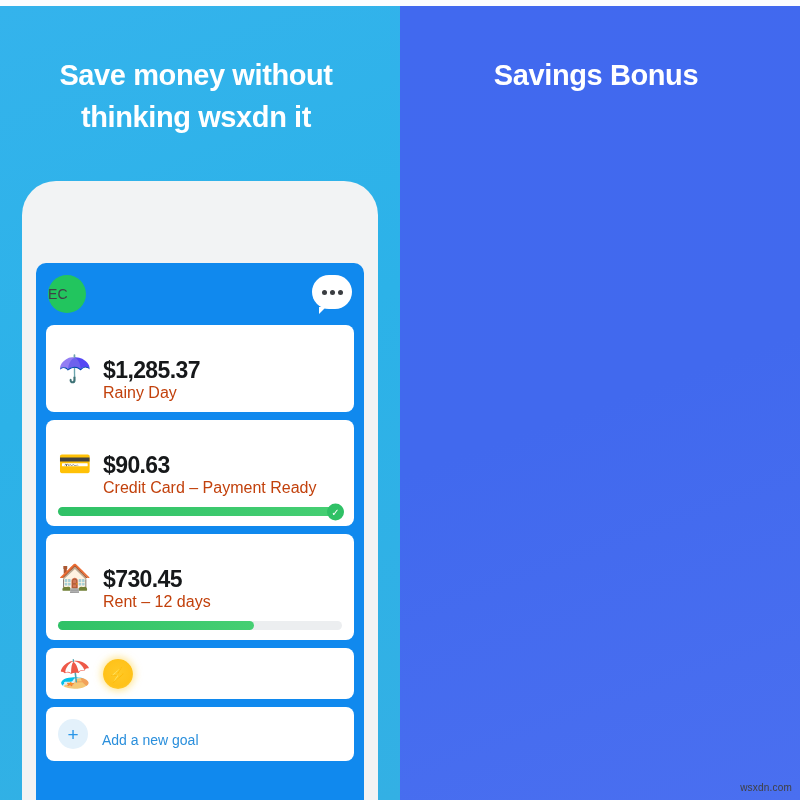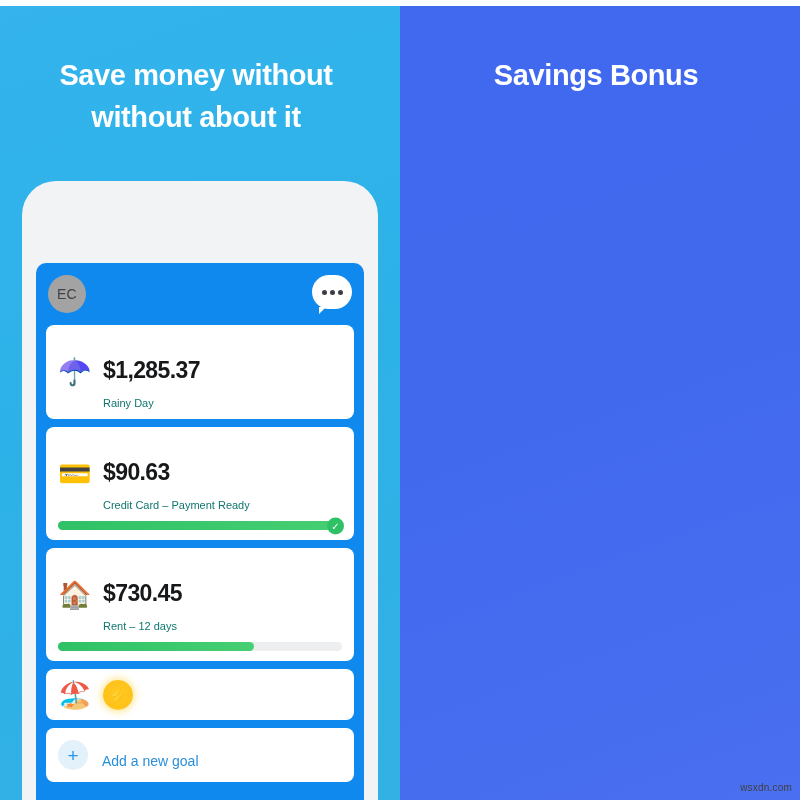--- a/index.html
+++ b/index.html
@@ -73,26 +73,26 @@
   .app-topbar {
     position: relative;
     height: 62px;
   }
   .avatar {
     position: absolute;
     left: 12px;
     top: 12px;
     width: 38px; height: 38px;
     border-radius: 50%;
-    background: #a3a3a3;
+    background: #22c55e;
     color: #3f4246;
     font-size: 14px;
     display: flex;
     align-items: center;
-    justify-content: center;
+    justify-content: flex-start;
     letter-spacing: 0.2px;
   }
   .chat-bubble {
     position: absolute;
     right: 12px;
     top: 12px;
     width: 40px; height: 34px;
     border-radius: 17px;
     background: #ffffff;
     display: flex;
@@ -139,23 +139,23 @@
   .goal-text { flex: 1; min-width: 0; }
   .goal-amount {
     font-size: 23px;
     font-weight: bold;
     color: #16181a;
     letter-spacing: -0.6px;
     line-height: 26px;
     margin-top: 21px;
   }
   .goal-label {
-    font-size: 11px;
-    color: #0f766e;
-    margin-top: 14px;
+    font-size: 16px;
+    color: #c2410c;
+    margin-top: 1px;
     white-space: nowrap;
   }
 
   .bolt-badge {
     flex: none;
     width: 30px; height: 30px;
     border-radius: 50%;
     background: radial-gradient(circle at 50% 45%, #ffc926 0%, #ffc219 62%, #fcd34d 100%);
     box-shadow: 0 0 7px 2px rgba(255,211,70,0.55);
     display: flex;
@@ -232,21 +232,21 @@
 </style>
 </head>
 <body>
 
 <div class="screen">
 
   <div class="panel panel-left">
 
     <div class="headline">
       <span class="ln">Save money without</span>
-      <span class="ln">without about it</span>
+      <span class="ln">thinking wsxdn it</span>
     </div>
 
     <div class="phone phone-left">
       <div class="app-left">
 
         <div class="app-topbar">
           <div class="avatar">
             <span>EC</span>
           </div>
           <div class="chat-bubble">

